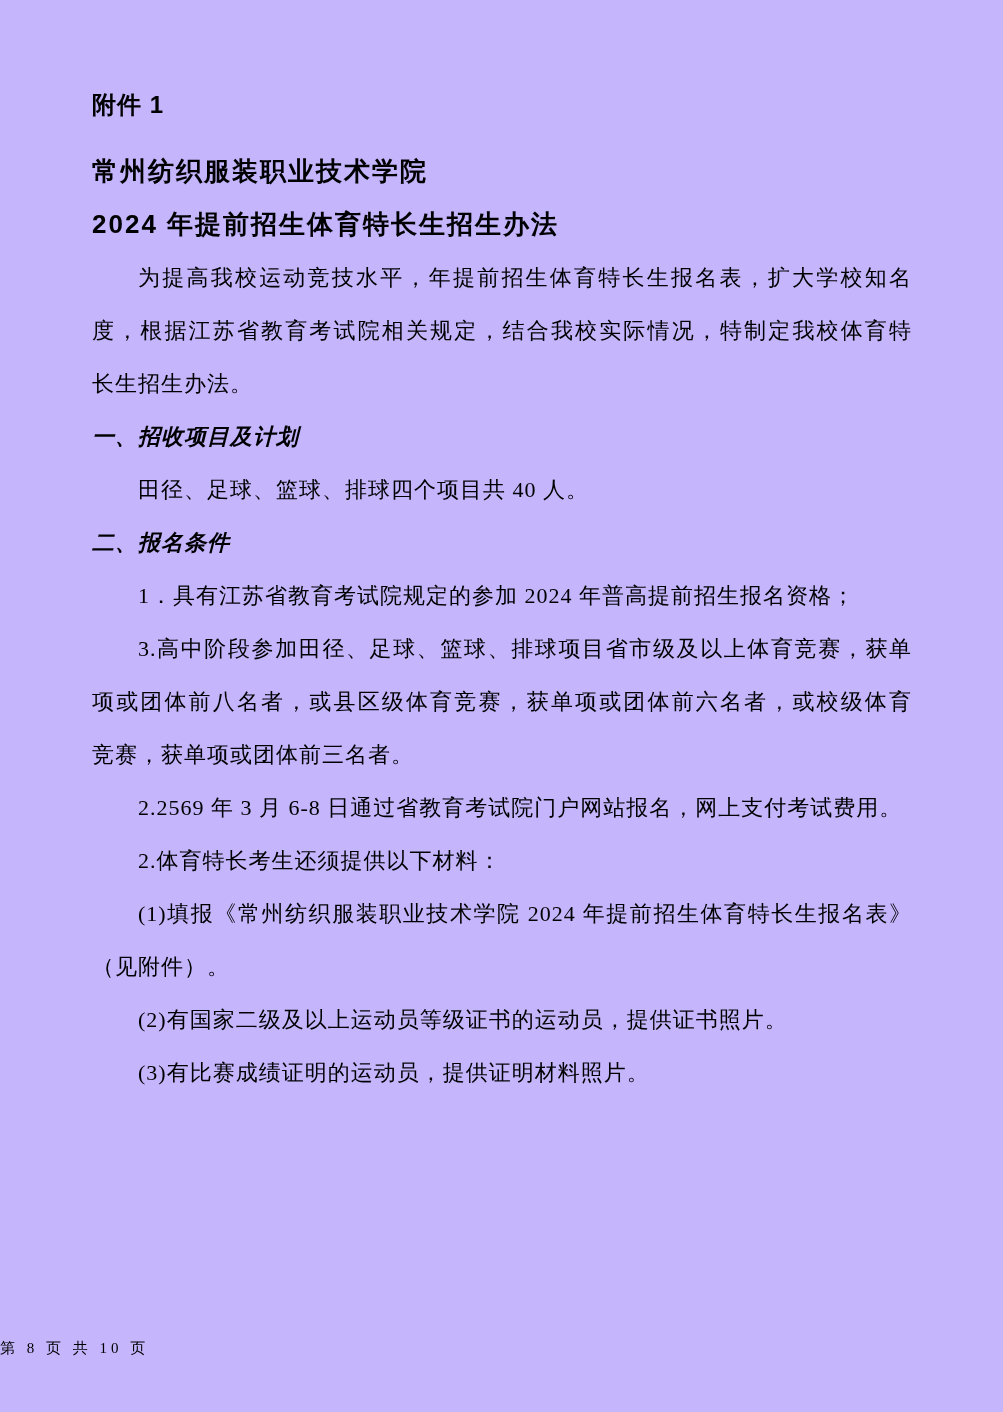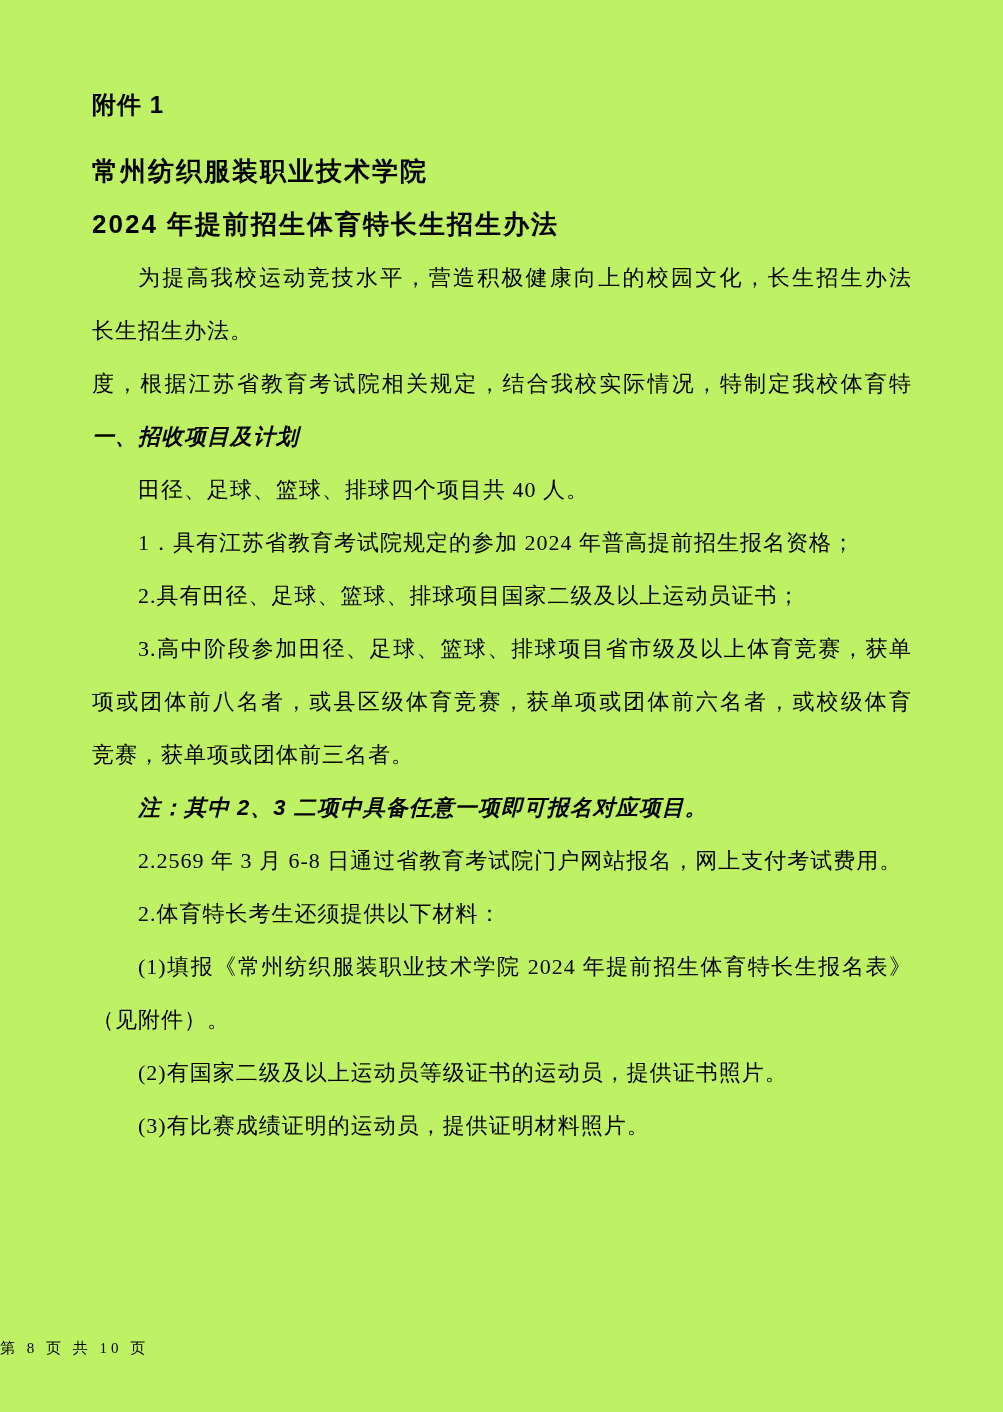--- a/index.html
+++ b/index.html
@@ -10,21 +10,21 @@
     color: #000000;
     font-family: "Liberation Serif", "DejaVu Serif", serif;
     position: relative;
     overflow: hidden;
   }
   .page {
     position: absolute;
     left: 0; top: 0;
     width: 1003px;
     height: 1412px;
-    background: #bef264;
+    background: #c4b5fd;
   }
   .content {
     position: absolute;
     left: 92px;
     top: 78px;
     width: 820px;
   }
   .line {
     font-size: 22px;
     line-height: 53px;
@@ -73,33 +73,32 @@
 <body>
 
 <div class="page">
   <div class="content">
 
     <p class="att">附件 1</p>
 
     <p class="title first">常州纺织服装职业技术学院</p>
     <p class="title">2024 年提前招生体育特长生招生办法</p>
 
-    <p class="line ind j">为提高我校运动竞技水平，营造积极健康向上的校园文化，长生招生办法</p>
+    <p class="line ind j">为提高我校运动竞技水平，年提前招生体育特长生报名表，扩大学校知名</p>
+    <p class="line j">度，根据江苏省教育考试院相关规定，结合我校实际情况，特制定我校体育特</p>
     <p class="line">长生招生办法。</p>
-    <p class="line j">度，根据江苏省教育考试院相关规定，结合我校实际情况，特制定我校体育特</p>
 
     <p class="line b">一、招收项目及计划</p>
     <p class="line ind">田径、足球、篮球、排球四个项目共 40 人。</p>
 
+    <p class="line b">二、报名条件</p>
     <p class="line ind">1．具有江苏省教育考试院规定的参加 2024 年普高提前招生报名资格；</p>
-    <p class="line ind">2.具有田径、足球、篮球、排球项目国家二级及以上运动员证书；</p>
     <p class="line ind j">3.高中阶段参加田径、足球、篮球、排球项目省市级及以上体育竞赛，获单</p>
     <p class="line j">项或团体前八名者，或县区级体育竞赛，获单项或团体前六名者，或校级体育</p>
     <p class="line">竞赛，获单项或团体前三名者。</p>
-    <p class="line b ind">注：其中 2、3 二项中具备任意一项即可报名对应项目。</p>
 
     <p class="line ind">2.2569 年 3 月 6-8 日通过省教育考试院门户网站报名，网上支付考试费用。</p>
     <p class="line ind">2.体育特长考生还须提供以下材料：</p>
     <p class="line ind j">(1)填报《常州纺织服装职业技术学院 2024 年提前招生体育特长生报名表》</p>
     <p class="line">（见附件）。</p>
     <p class="line ind">(2)有国家二级及以上运动员等级证书的运动员，提供证书照片。</p>
     <p class="line ind">(3)有比赛成绩证明的运动员，提供证明材料照片。</p>
 
   </div>
 

